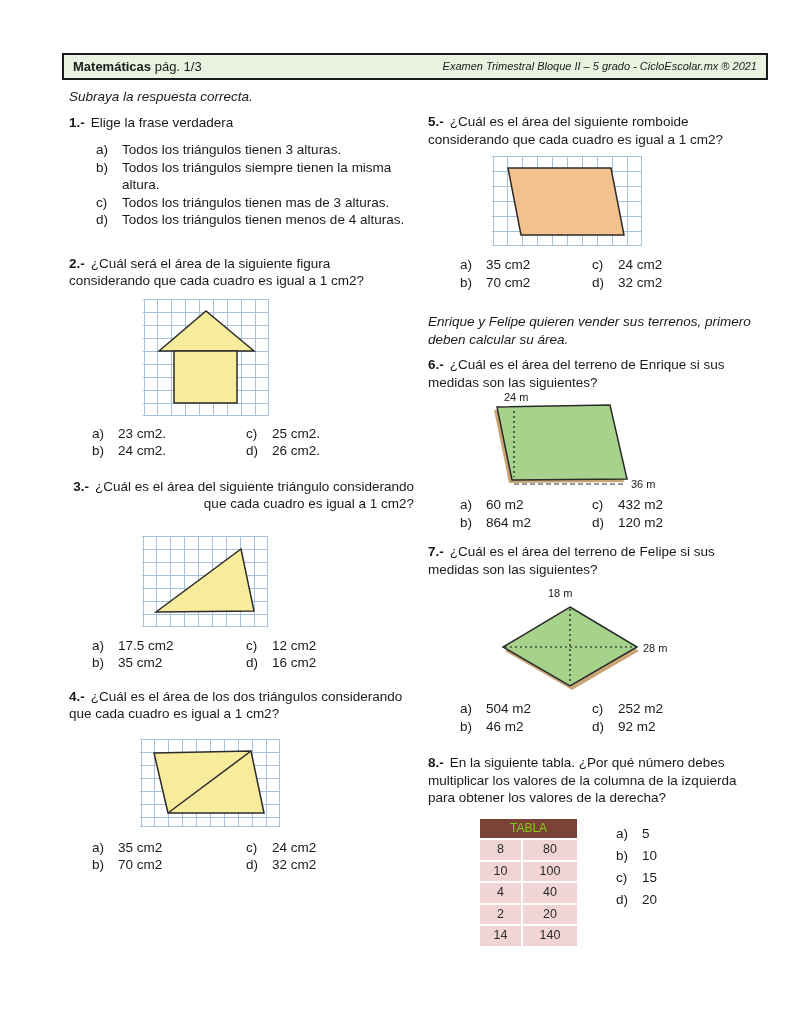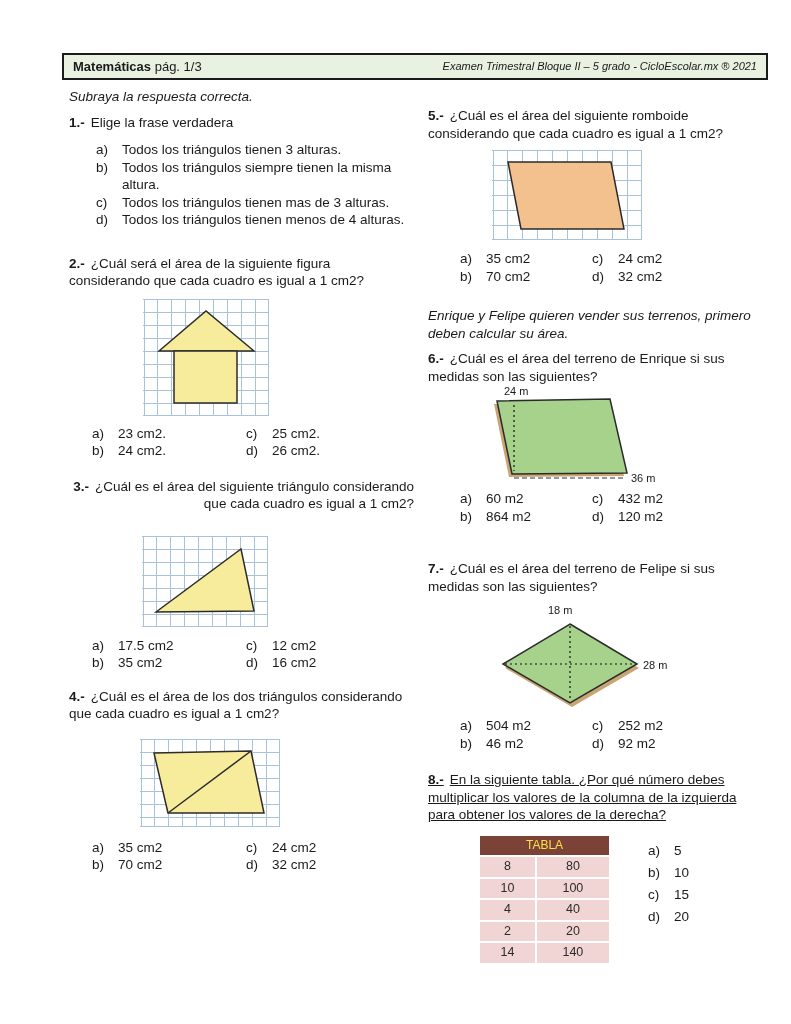--- a/index.html
+++ b/index.html
@@ -5,36 +5,36 @@
   html,body{margin:0;padding:0;background:#fff;}
   .page{position:relative;width:791px;height:1024px;background:#ffffff;overflow:hidden;
         font-family:"Liberation Sans",sans-serif;font-size:13.5px;line-height:17.5px;color:#1a1a1a;}
   .header-bar{position:absolute;left:42px;top:53px;width:706px;height:27px;box-sizing:border-box;
         background:#E9F1E0;border:2px solid #1b1b1b;display:flex;justify-content:space-between;
         align-items:center;padding:0 9px;margin-left:20px;}
   .header-left{font-size:13px;}
   .header-left b{font-weight:bold;}
   .header-right{font-size:11px;font-style:italic;}
   .col-left{position:absolute;left:53px;top:88px;width:345px;margin-left:16px;}
-  .col-right{position:absolute;left:428px;top:107px;width:332px;}
+  .col-right{position:absolute;left:428px;top:113px;width:332px;}
   .instruction{font-style:italic;margin:0 0 8px 0;}
   .q-title{margin:0;}
   .q-title b{margin-right:6px;}
   .opts-1col{margin-left:27px;}
   .opt{display:flex;}
   .opt .lab{flex:0 0 26px;}
   .opt .txt{width:288px;}
   .opts-2col{display:grid;grid-template-columns:154px auto;margin-left:23px;}
   .col-right .opts-2col{grid-template-columns:132px auto;margin-left:32px;}
   .opts-2col .lab{display:inline-block;width:27px;}
   .fig{display:block;}
   svg text{font-family:"Liberation Sans",sans-serif;font-size:11px;fill:#1a1a1a;}
   .tabla{border-collapse:separate;border-spacing:2px;margin-left:50px;}
-  .tabla th{background:#7B4238;color:#fde047;font-weight:normal;font-size:12px;
-        width:97px;height:13px;padding:1px 16px;text-align:center;}
+  .tabla th{background:#7B4238;color:#84cc16;font-weight:normal;font-size:12px;
+        width:97px;height:13px;padding:1px 0;text-align:center;}
   .tabla td{background:#F0D5D4;color:#2b2b2b;font-size:12.5px;text-align:center;
         height:15px;padding:1px 0;}
   .tabla td.c1{width:41px;}
   .tabla td.c2{width:54px;}
   .q8-row{display:flex;align-items:flex-start;margin-top:10px;}
   .opts-q8{margin-left:37px;margin-top:8px;}
   .opts-q8 .opt{margin-bottom:4.5px;}
   .opts-q8 .lab{flex:0 0 26px;}
 </style>
 </head>
@@ -216,21 +216,21 @@
             <span>864 m2</span>
           </div>
         <div class="opt">
             <span class="lab">d)</span>
             <span>120 m2</span>
           </div>
       </div>
     </div>
 
     <div>
-      <p class="q-title" style="margin-top:35px;"><b>7.-</b><span>¿Cuál es el área del terreno de Felipe si sus medidas son las siguientes?</span></p>
+      <p class="q-title" style="margin-top:12px;"><b>7.-</b><span>¿Cuál es el área del terreno de Felipe si sus medidas son las siguientes?</span></p>
       <svg class="fig" style="margin:6px 0 0 57px;" width="190" height="108">
         <polygon points="87,27 154,67 87,106 20,67" fill="#C9A474"></polygon>
         <polygon points="85,23 152,63 85,102 18,63" stroke="#2b2b2b" stroke-width="1.5" fill="#A6D28C"></polygon>
         <path d="M20 63H150M85 25V100" stroke="#111111" stroke-width="1.2" stroke-dasharray="2 3" fill="none"></path>
         <text x="63" y="13">18 m</text>
         <text x="158" y="68">28 m</text>
       </svg>
       <div class="opts-2col" style="margin-top:8px;">
         <div class="opt">
             <span class="lab">a)</span>
@@ -245,21 +245,21 @@
             <span>46 m2</span>
           </div>
         <div class="opt">
             <span class="lab">d)</span>
             <span>92 m2</span>
           </div>
       </div>
     </div>
 
     <div>
-      <p class="q-title" style="margin-top:19px;text-decoration:underline;"><b>8.-</b><span>En la siguiente tabla. ¿Por qué número debes multiplicar los valores de la columna de la izquierda para obtener los valores de la derecha?</span></p>
+      <p class="q-title" style="margin-top:19px;"><b>8.-</b><span>En la siguiente tabla. ¿Por qué número debes multiplicar los valores de la columna de la izquierda para obtener los valores de la derecha?</span></p>
       <div class="q8-row">
         <table class="tabla">
           <thead>
             <tr>
                 <th colspan="2">TABLA</th>
               </tr>
           </thead>
           <tbody>
             <tr>
                 <td class="c1">8</td>

